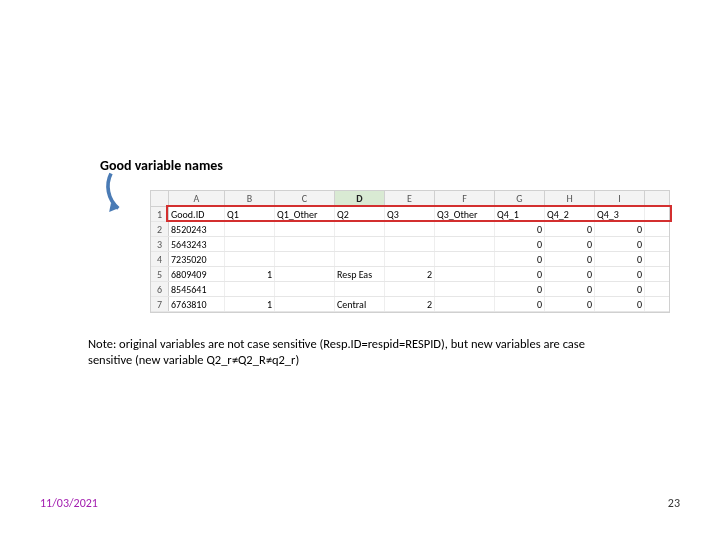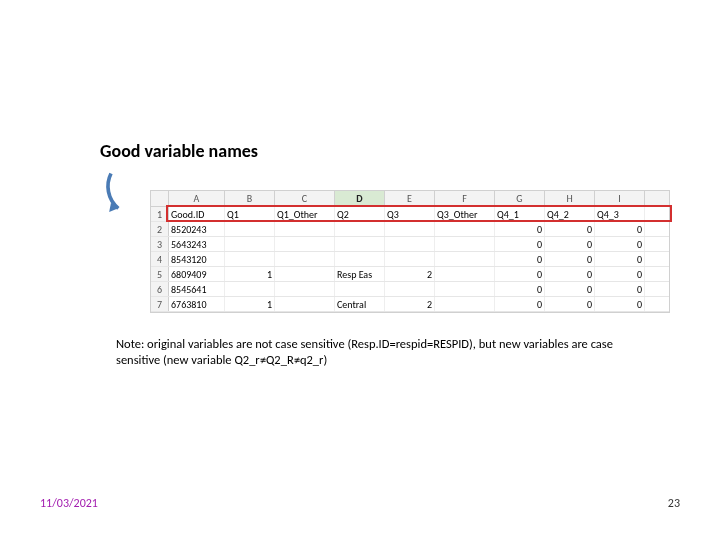--- a/index.html
+++ b/index.html
@@ -1,32 +1,32 @@
 <!DOCTYPE html>
 <html><head>
 <meta charset="utf-8">
 <style>
   * { box-sizing: border-box; margin: 0; padding: 0; }
   html, body { width: 720px; height: 540px; background: #fff; font-family: Calibri, Arial, sans-serif; color: #000; }
   .slide { position: relative; width: 720px; height: 540px; }
-  .title { position: absolute; left: 100px; top: 140px; font-size: 18px; font-weight: 600; }
+  .title { position: absolute; left: 100px; top: 157px; font-size: 14px; font-weight: 600; }
   .arrow { position: absolute; left: 100px; top: 168px; width: 55px; height: 55px; }
   .sheet { position: absolute; left: 150px; top: 190px; width: 520px; border: 1px solid #d0d0d0; background: #fff; }
   .colhdr { display: flex; height: 16px; background: #f3f3f3; border-bottom: 1px solid #d0d0d0; font-size: 10px; color: #555; }
   .colhdr div { border-right: 1px solid #d0d0d0; display: flex; align-items: center; justify-content: center; }
   .colhdr .sel { background: #d9ead3; color: #222; font-weight: 600; }
   .rnum { width: 18px; background: #f3f3f3; border-right: 1px solid #d0d0d0; font-size: 10px; color: #555; display: flex; align-items: center; justify-content: center; }
   .row { display: flex; height: 15px; border-bottom: 1px solid #e6e6e6; font-size: 10px; }
   .cell { border-right: 1px solid #eee; padding: 0 2px; display: flex; align-items: center; overflow: hidden; white-space: nowrap; }
   .cell.num { justify-content: flex-end; }
   .c0 { width: 18px; } .c1 { width: 56px; } .c2 { width: 50px; } .c3 { width: 60px; }
   .c4 { width: 50px; } .c5 { width: 50px; } .c6 { width: 60px; } .c7 { width: 50px; }
   .c8 { width: 50px; } .c9 { width: 50px; }
   .redbox { position: absolute; left: 166px; top: 205px; width: 506px; height: 17px; border: 2px solid #d32f2f; pointer-events: none; }
-  .note { position: absolute; left: 116px; top: 336px; width: 520px; font-size: 12.5px; line-height: 1.25; }
+  .note { position: absolute; left: 88px; top: 336px; width: 520px; font-size: 12.5px; line-height: 1.25; }
   .footer-date { position: absolute; left: 40px; bottom: 30px; font-size: 12px; color: #a21caf; }
   .footer-page { position: absolute; right: 40px; bottom: 30px; font-size: 12px; color: #333; }
 </style>
 </head>
 <body>
 
 <div class="slide">
 
   <div class="title">Good variable names</div>
 
@@ -80,21 +80,21 @@
           <div class="cell c3"></div>
           <div class="cell c4"></div>
           <div class="cell c5"></div>
           <div class="cell c6"></div>
           <div class="cell c7 num">0</div>
           <div class="cell c8 num">0</div>
           <div class="cell c9 num">0</div>
         </div>
         <div class="row">
           <div class="rnum">4</div>
-          <div class="cell c1">8543120</div>
+          <div class="cell c1">7235020</div>
           <div class="cell c2"></div>
           <div class="cell c3"></div>
           <div class="cell c4"></div>
           <div class="cell c5"></div>
           <div class="cell c6"></div>
           <div class="cell c7 num">0</div>
           <div class="cell c8 num">0</div>
           <div class="cell c9 num">0</div>
         </div>
         <div class="row">

